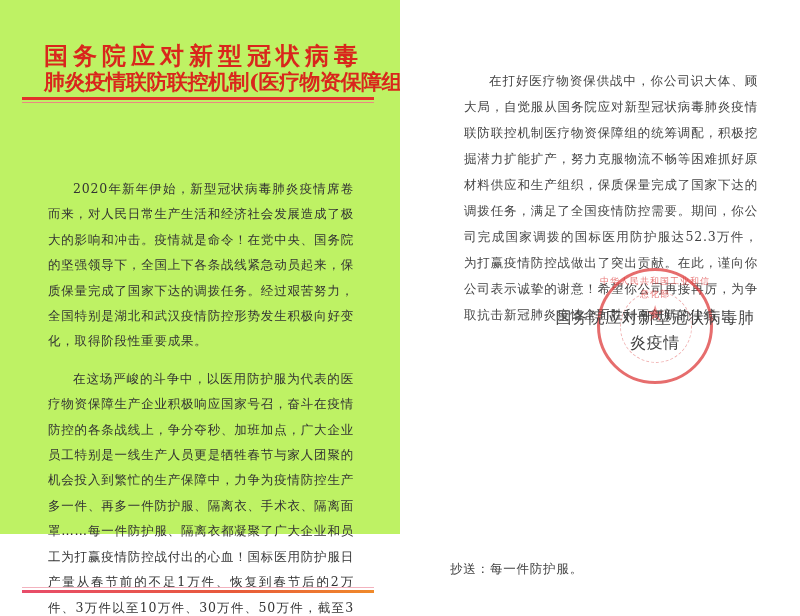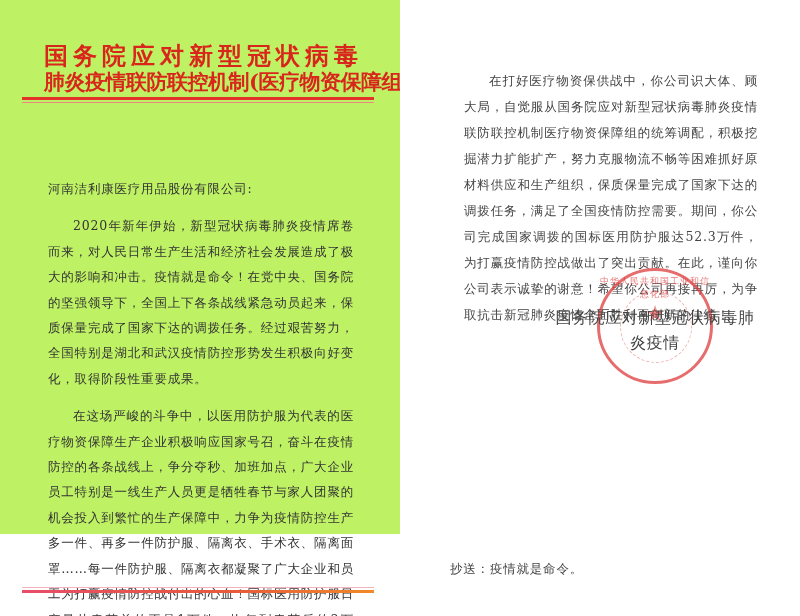--- a/index.html
+++ b/index.html
@@ -39,21 +39,20 @@
 </style>
 </head>
 <body>
 
 <div class="page-left">
   <div class="title1">国务院应对新型冠状病毒</div>
   <div class="title2">肺炎疫情联防联控机制(医疗物资保障组)</div>
   <div class="rule-top"></div>
   <div class="rule-top2"></div>
   <div class="body-left">
-    <p class="salutation">河南洁利康医疗用品股份有限公司:</p>
     <p class="indent">2020年新年伊始，新型冠状病毒肺炎疫情席卷而来，对人民日常生产生活和经济社会发展造成了极大的影响和冲击。疫情就是命令！在党中央、国务院的坚强领导下，全国上下各条战线紧急动员起来，保质保量完成了国家下达的调拨任务。经过艰苦努力，全国特别是湖北和武汉疫情防控形势发生积极向好变化，取得阶段性重要成果。</p>
     <p class="indent">在这场严峻的斗争中，以医用防护服为代表的医疗物资保障生产企业积极响应国家号召，奋斗在疫情防控的各条战线上，争分夺秒、加班加点，广大企业员工特别是一线生产人员更是牺牲春节与家人团聚的机会投入到繁忙的生产保障中，力争为疫情防控生产多一件、再多一件防护服、隔离衣、手术衣、隔离面罩……每一件防护服、隔离衣都凝聚了广大企业和员工为打赢疫情防控战付出的心血！国标医用防护服日产量从春节前的不足1万件、恢复到春节后的2万件、3万件以至10万件、30万件、50万件，截至3月12日，全国累计送抵湖北武汉的国标医用防护服超700万件。</p>
   </div>
   <div class="rule-bottom2"></div>
   <div class="rule-bottom"></div>
 </div>
 
 <div class="page-right"></div>
 
 <div class="body-right">
@@ -63,13 +62,13 @@
 <div class="seal">
   <div class="seal-text">中华人民共和国工业和信息化部</div>
   <div class="seal-inner"></div>
   <div class="seal-star">★</div>
 </div>
 
 <div class="signature">
   <div>国务院应对新型冠状病毒肺炎疫情</div>
 </div>
 
-<div class="cc">抄送：疫情就是命令。</div>
+<div class="cc">抄送：每一件防护服。</div>
 
 </body></html>

